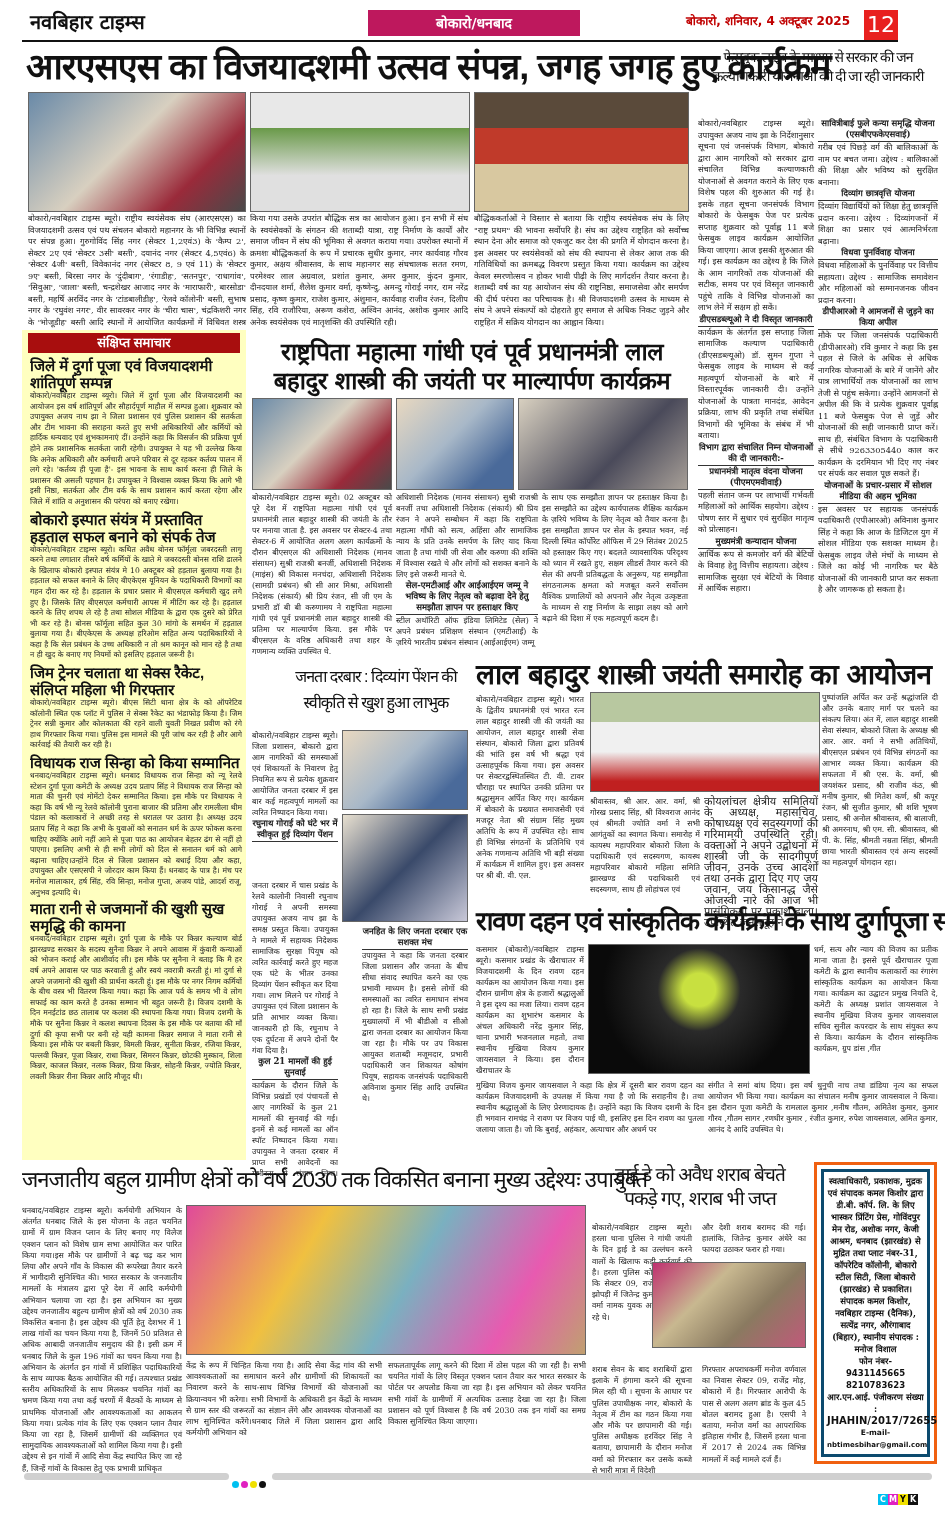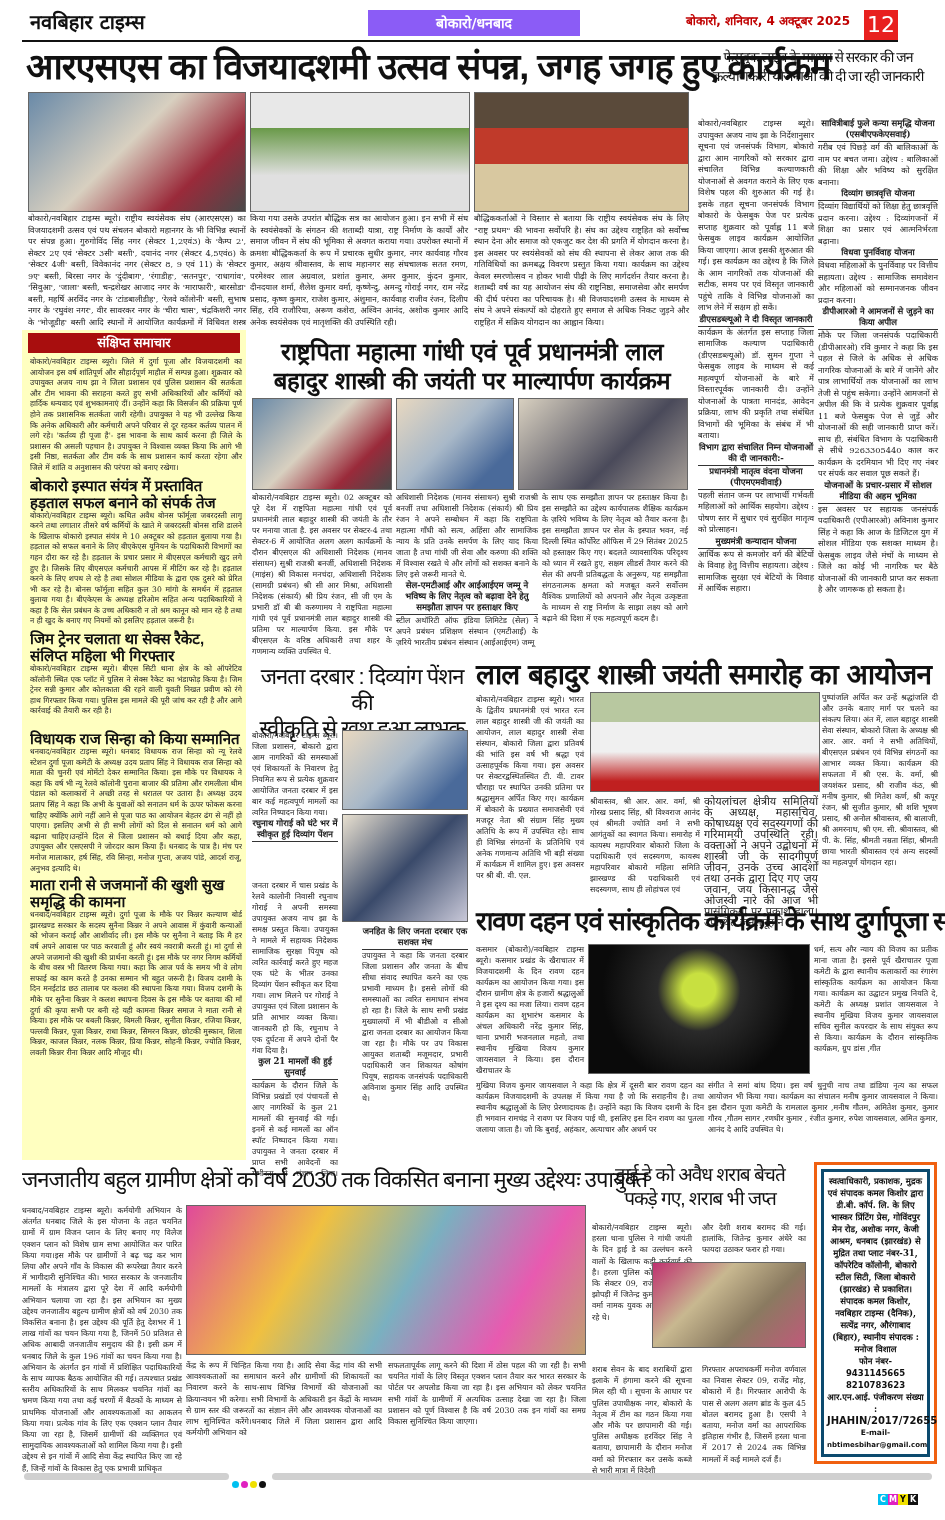--- a/index.html
+++ b/index.html
@@ -1,19 +1,19 @@
 <!DOCTYPE html>
 <html><head>
 <meta charset="utf-8">
 <style>
 *{box-sizing:border-box;margin:0;padding:0}
 body{width:945px;height:1520px;background:#fff;font-family:"DejaVu Serif",serif;color:#111;position:relative;overflow:hidden}
 .abs{position:absolute}
 .masthead-name{left:30px;top:8px;font:bold 20px "DejaVu Sans",sans-serif}
-.section-tab{left:368px;top:10px;width:212px;height:26px;background:#8b5cf6;color:#fff;font:bold 14px "DejaVu Sans",sans-serif;text-align:center;line-height:26px}
+.section-tab{left:368px;top:10px;width:212px;height:26px;background:#be185d;color:#fff;font:bold 14px "DejaVu Sans",sans-serif;text-align:center;line-height:26px}
 .dateline{left:686px;top:12px;color:#c00000;font:bold 12px "DejaVu Sans",sans-serif}
 .pageno{left:864px;top:10px;width:34px;height:30px;background:#e8201e;color:#fff;font:22px "DejaVu Sans",sans-serif;text-align:center;line-height:30px}
 .rule{left:22px;top:40px;width:876px;height:2px;background:#111}
 .hl{font-family:"Liberation Sans",sans-serif;font-weight:bold;letter-spacing:-1px;line-height:1.05}
 .body{font-size:8.2px;line-height:11.5px;text-align:justify;color:#222}
 .photo{background:linear-gradient(135deg,#8b6b4a,#c9b28f 40%,#5a7a4a 70%,#3a3a3a);border:1px solid #666}
 .photo.blue{background:linear-gradient(135deg,#6a8aa8,#d8d0c0 45%,#9a2a3a 75%,#4a4a4a)}
 .photo.night{background:radial-gradient(circle at 50% 35%,#c8e040 0 12%,#2a2a2a 30%,#0a0a0a 70%)}
 .photo.office{background:linear-gradient(135deg,#e8d8c0,#a8b8c8 45%,#4a6a9a 80%)}
 .photo.women{background:linear-gradient(120deg,#e04a9a,#f0c040 30%,#7ab0c0 55%,#e85ab0 80%,#c0a070)}
@@ -70,31 +70,32 @@
   <div class="sub">डीपीआरओ ने आमजनों से जुड़ने का किया अपील</div>
   <div>मौके पर जिला जनसंपर्क पदाधिकारी (डीपीआरओ) रवि कुमार ने कहा कि इस पहल से जिले के अधिक से अधिक नागरिक योजनाओं के बारे में जानेंगे और पात्र लाभार्थियों तक योजनाओं का लाभ तेजी से पहुंच सकेगा। उन्होंने आमजनों से अपील की कि वे प्रत्येक शुक्रवार पूर्वाह्न 11 बजे फेसबुक पेज से जुड़ें और योजनाओं की सही जानकारी प्राप्त करें। साथ ही, संबंधित विभाग के पदाधिकारी से सीधे 9263305440 काल कर कार्यक्रम के दरमियान भी दिए गए नंबर पर संपर्क कर सवाल पूछ सकते हैं।</div>
   <div class="sub">योजनाओं के प्रचार-प्रसार में सोशल मीडिया की अहम भूमिका</div>
   <div>इस अवसर पर सहायक जनसंपर्क पदाधिकारी (एपीआरओ) अविनाश कुमार सिंह ने कहा कि आज के डिजिटल युग में सोशल मीडिया एक सशक्त माध्यम है। फेसबुक लाइव जैसे मंचों के माध्यम से जिले का कोई भी नागरिक घर बैठे योजनाओं की जानकारी प्राप्त कर सकता है और जागरूक हो सकता है।</div>
 </div>
 
 <div class="abs yellow-box"></div>
 <div class="abs box-head">संक्षिप्त समाचार</div>
 <div class="abs" style="left:30px;top:357px;width:212px;overflow:hidden;height:800px">
   <div>
+    <div class="bh">जिले में दुर्गा पूजा एवं विजयादशमी शांतिपूर्ण सम्पन्न</div>
     <div class="body" style="font-size:7.6px;line-height:10.6px">बोकारो/नवबिहार टाइम्स ब्यूरो। जिले में दुर्गा पूजा और विजयादशमी का आयोजन इस वर्ष शांतिपूर्ण और सौहार्दपूर्ण माहौल में सम्पन्न हुआ। शुक्रवार को उपायुक्त अजय नाथ झा ने जिला प्रशासन एवं पुलिस प्रशासन की सतर्कता और टीम भावना की सराहना करते हुए सभी अधिकारियों और कर्मियों को हार्दिक धन्यवाद एवं शुभकामनाएं दीं। उन्होंने कहा कि विसर्जन की प्रक्रिया पूर्ण होने तक प्रशासनिक सतर्कता जारी रहेगी। उपायुक्त ने यह भी उल्लेख किया कि अनेक अधिकारी और कर्मचारी अपने परिवार से दूर रहकर कर्तव्य पालन में लगे रहे। 'कर्तव्य ही पूजा है'- इस भावना के साथ कार्य करना ही जिले के प्रशासन की असली पहचान है। उपायुक्त ने विश्वास व्यक्त किया कि आगे भी इसी निष्ठा, सतर्कता और टीम वर्क के साथ प्रशासन कार्य करता रहेगा और जिले में शांति व अनुशासन की परंपरा को बनाए रखेगा।</div>
   </div>
   <div style="margin-top:3px">
     <div class="bh">बोकारो इस्पात संयंत्र में प्रस्तावित हड़ताल सफल बनाने को संपर्क तेज</div>
     <div class="body" style="font-size:7.6px;line-height:10.6px">बोकारो/नवबिहार टाइम्स ब्यूरो। कथित अवैध बोनस फॉर्मूला जबरदस्ती लागू करने तथा लगातार तीसरे वर्ष कर्मियों के खाते मे जबरदस्ती बोनस राशि डालने के खिलाफ बोकारो इस्पात संयंत्र मे 10 अक्टूबर को हड़ताल बुलाया गया है। हड़ताल को सफल बनाने के लिए बीएकेएस यूनियन के पदाधिकारी विभागों का गहन दौरा कर रहे है। हड़ताल के प्रचार प्रसार मे बीएसएल कर्मचारी खुद लगे हुए है। जिसके लिए बीएसएल कर्मचारी आपस में मीटिंग कर रहे है। हड़ताल करने के लिए शपथ ले रहे है तथा सोशल मीडिया के द्वारा एक दुसरे को प्रेरित भी कर रहे है। बोनस फॉर्मूला सहित कुल 30 मांगो के समर्थन में हड़ताल बुलाया गया है। बीएकेएस के अध्यक्ष हरिओम सहित अन्य पदाधिकारियों ने कहा है कि सेल प्रबंधन के उच्च अधिकारी न तो श्रम कानून को मान रहे है तथा न ही खुद के बनाए गए नियमों को इसलिए हड़ताल जरूरी है।</div>
   </div>
   <div style="margin-top:3px">
     <div class="bh">जिम ट्रेनर चलाता था सेक्स रैकेट, संलिप्त महिला भी गिरफ्तार</div>
     <div class="body" style="font-size:7.6px;line-height:10.6px">बोकारो/नवबिहार टाइम्स ब्यूरो। बीएस सिटी थाना क्षेत्र के को ऑपरेटिव कॉलोनी स्थित एक प्लॉट में पुलिस ने सेक्स रैकेट का भंडाफोड़ किया है। जिम ट्रेनर सन्नी कुमार और कोलकाता की रहने वाली युवती निखत प्रवीण को रंगे हाथ गिरफ्तार किया गया। पुलिस इस मामले की पूरी जांच कर रही है और आगे कार्रवाई की तैयारी कर रही है।</div>
   </div>
-  <div style="margin-top:13px">
+  <div style="margin-top:3px">
     <div class="bh">विधायक राज सिन्हा को किया सम्मानित</div>
     <div class="body" style="font-size:7.6px;line-height:10.6px">धनबाद/नवबिहार टाइम्स ब्यूरो। धनबाद विधायक राज सिन्हा को न्यू रेलवे स्टेशन दुर्गा पूजा कमेटी के अध्यक्ष उदय प्रताप सिंह ने विधायक राज सिन्हा को माता की चुनरी एवं मोमेंटो देकर सम्मानित किया। इस मौके पर विधायक ने कहा कि वर्ष भी न्यू रेलवे कॉलोनी पुराना बाजार की प्रतिमा और रामलीला थीम पंडाल को कलाकारों ने अच्छी तरह से धरातल पर उतारा है। अध्यक्ष उदय प्रताप सिंह ने कहा कि अभी के युवाओं को सनातन धर्म के ऊपर फोकस करना चाहिए क्योंकि आगे नहीं आने से पूजा पाठ का आयोजन बेहतर ढंग से नहीं हो पाएगा। इसलिए अभी से ही सभी लोगों को दिल से सनातन धर्म को आगे बढ़ाना चाहिए।उन्होंने दिल से जिला प्रशासन को बधाई दिया और कहा, उपायुक्त और एसएसपी ने जोरदार काम किया हैं। धनबाद के पात्र है। मंच पर मनोज मालाकार, हर्ष सिंह, रवि सिन्हा, मनोज गुप्ता, अजय पांडे, आदर्श राजू, अनुभव इत्यादि थे।</div>
   </div>
   <div style="margin-top:2px">
     <div class="bh">माता रानी से जजमानों की खुशी सुख समृद्धि की कामना</div>
     <div class="body" style="font-size:7.6px;line-height:10.6px">धनबाद/नवबिहार टाइम्स ब्यूरो। दुर्गा पूजा के मौके पर किन्नर कल्याण बोर्ड झारखण्ड सरकार के सदस्य सुनैना किन्नर ने अपने आवास में कुंवारी कन्याओं को भोजन कराई और आशीर्वाद ली। इस मौके पर सुनैना ने बताइ कि मै हर वर्ष अपने आवास पर पाठ करवाती हूं और स्वयं नवरात्री करती हूं। मां दुर्गा से अपने जजमानो की खुशी की प्रार्थना करती हूं। इस मौके पर नगर निगम कर्मियों के बीच वस्त्र भी वितरण किया गया। कहा कि आज पर्व के समय भी वे लोग सफाई का काम करते है उनका सम्मान भी बहुत जरूरी है। विजय दशमी के दिन मनईटांड छठ तालाब पर कलश की स्थापना किया गया। विजय दशमी के मौके पर सुनैना किन्नर ने कलश स्थापना दिवस के इस मौके पर बताया की माँ दुर्गा की कृपा सभी पर बनी रहे यही कामना किन्नर समाज ने माता रानी से किया। इस मौके पर बबली किन्नर, बिमली किन्नर, सुनीता किन्नर, रजिया किन्नर, पल्लवी किन्नर, पूजा किन्नर, राधा किन्नर, सिमरन किन्नर, छोटकी मुस्कान, शिला किन्नर, काजल किन्नर, नलक किन्नर, प्रिया किन्नर, सोहनी किन्नर, ज्योति किन्नर, लवली किन्नर रीना किन्नर आदि मौजूद थी।</div>
   </div>
 </div>
 
 <div class="abs hl" style="left:252px;top:338px;width:440px;font-size:24px;font-weight:bold;line-height:29px;text-align:center;font-family:'DejaVu Sans',sans-serif;letter-spacing:-0.5px">
@@ -105,21 +106,21 @@
 <div class="abs photo office" style="left:396px;top:398px;width:118px;height:92px"></div>
 <div class="abs photo" style="left:518px;top:398px;width:170px;height:92px;background:linear-gradient(135deg,#d8d0c0,#4a4a5a 60%,#a8a098)"></div>
 <div class="abs body" style="left:252px;top:492px;width:140px;font-size:7.8px;line-height:11px">बोकारो/नवबिहार टाइम्स ब्यूरो। 02 अक्टूबर को पूरे देश में राष्ट्रपिता महात्मा गांधी एवं पूर्व प्रधानमंत्री लाल बहादुर शास्त्री की जयंती के तौर पर मनाया जाता है. इस अवसर पर सेक्टर-4 तथा सेक्टर-6 में आयोजित अलग अलग कार्यक्रमों के दौरान बीएसएल की अधिशासी निदेशक (मानव संसाधन) सुश्री राजश्री बनर्जी, अधिशासी निदेशक (माइंस) श्री विकास मनचंदा, अधिशासी निदेशक (सामग्री प्रबंधन) श्री सी आर मिश्रा, अधिशासी निदेशक (संकार्य) श्री प्रिय रंजन, सी जी एम के प्रभारी डॉ बी बी करुणामय ने राष्ट्रपिता महात्मा गांधी एवं पूर्व प्रधानमंत्री लाल बहादुर शास्त्री की प्रतिमा पर माल्यार्पण किया. इस मौके पर बीएसएल के वरिष्ठ अधिकारी तथा शहर के गणमान्य व्यक्ति उपस्थित थे.</div>
 <div class="abs body" style="left:396px;top:492px;width:142px;font-size:7.8px;line-height:11px">
   <div>अधिशासी निदेशक (मानव संसाधन) सुश्री राजश्री बनर्जी तथा अधिशासी निदेशक (संकार्य) श्री प्रिय रंजन ने अपने सम्बोधन में कहा कि राष्ट्रपिता महात्मा गाँधी को सत्य, अहिंसा और सामाजिक न्याय के प्रति उनके समर्पण के लिए याद किया जाता है तथा गांधी जी सेवा और करुणा की शक्ति में विश्वास रखते थे और लोगों को सशक्त बनाने के लिए इसे जरूरी मानते थे.</div>
   <div class="sub">सेल-एमटीआई और आईआईएम जम्मू ने भविष्य के लिए नेतृत्व को बढ़ावा देने हेतु समझौता ज्ञापन पर हस्ताक्षर किए</div>
   <div>स्टील अथॉरिटी ऑफ इंडिया लिमिटेड (सेल) ने अपने प्रबंधन प्रशिक्षण संस्थान (एमटीआई) के ज़रिये भारतीय प्रबंधन संस्थान (आईआईएम) जम्मू</div>
 </div>
 <div class="abs body" style="left:542px;top:492px;width:146px;font-size:7.8px;line-height:11px">के साथ एक समझौता ज्ञापन पर हस्ताक्षर किया है। इस समझौते का उद्देश्य कार्यपालक शैक्षिक कार्यक्रम के ज़रिये भविष्य के लिए नेतृत्व को तैयार करना है। इस समझौता ज्ञापन पर सेल के इस्पात भवन, नई दिल्ली स्थित कॉर्पोरेट ऑफिस में 29 सितंबर 2025 को हस्ताक्षर किए गए। बदलते व्यावसायिक परिदृश्य को ध्यान में रखते हुए, सक्षम लीडर्स तैयार करने की सेल की अपनी प्रतिबद्धता के अनुरूप, यह समझौता संगठनात्मक क्षमता को मजबूत करने सर्वोत्तम वैश्विक प्रणालियों को अपनाने और नेतृत्व उत्कृष्टता के माध्यम से राष्ट्र निर्माण के साझा लक्ष्य को आगे बढ़ाने की दिशा में एक महत्वपूर्ण कदम है।</div>
 
-<div class="abs hl" style="left:254px;top:664px;width:216px;font-size:22px;font-weight:normal;line-height:26px;text-align:center">
+<div class="abs hl" style="left:268px;top:664px;width:216px;font-size:16px;font-weight:normal;line-height:26px;text-align:center">
   <div>जनता दरबार : दिव्यांग पेंशन की</div>
   <div>स्वीकृति से खुश हुआ लाभुक</div>
 </div>
 <div class="abs body" style="left:252px;top:730px;width:86px;font-size:7.8px;line-height:11px">
   <div>बोकारो/नवबिहार टाइम्स ब्यूरो। जिला प्रशासन, बोकारो द्वारा आम नागरिकों की समस्याओं एवं शिकायतों के निवारण हेतु नियमित रूप से प्रत्येक शुक्रवार आयोजित जनता दरबार में इस बार कई महत्वपूर्ण मामलों का त्वरित निष्पादन किया गया।</div>
   <div class="sub">रघुनाथ गोराई को घंटे भर में स्वीकृत हुई दिव्यांग पेंशन</div>
 </div>
 <div class="abs photo office" style="left:342px;top:730px;width:126px;height:80px"></div>
 <div class="abs photo" style="left:342px;top:814px;width:126px;height:108px;background:linear-gradient(135deg,#e8e0d0,#3a4a6a 50%,#c8c8d8)"></div>
 <div class="abs body" style="left:252px;top:880px;width:86px;height:300px;overflow:hidden;font-size:7.8px;line-height:11px">

